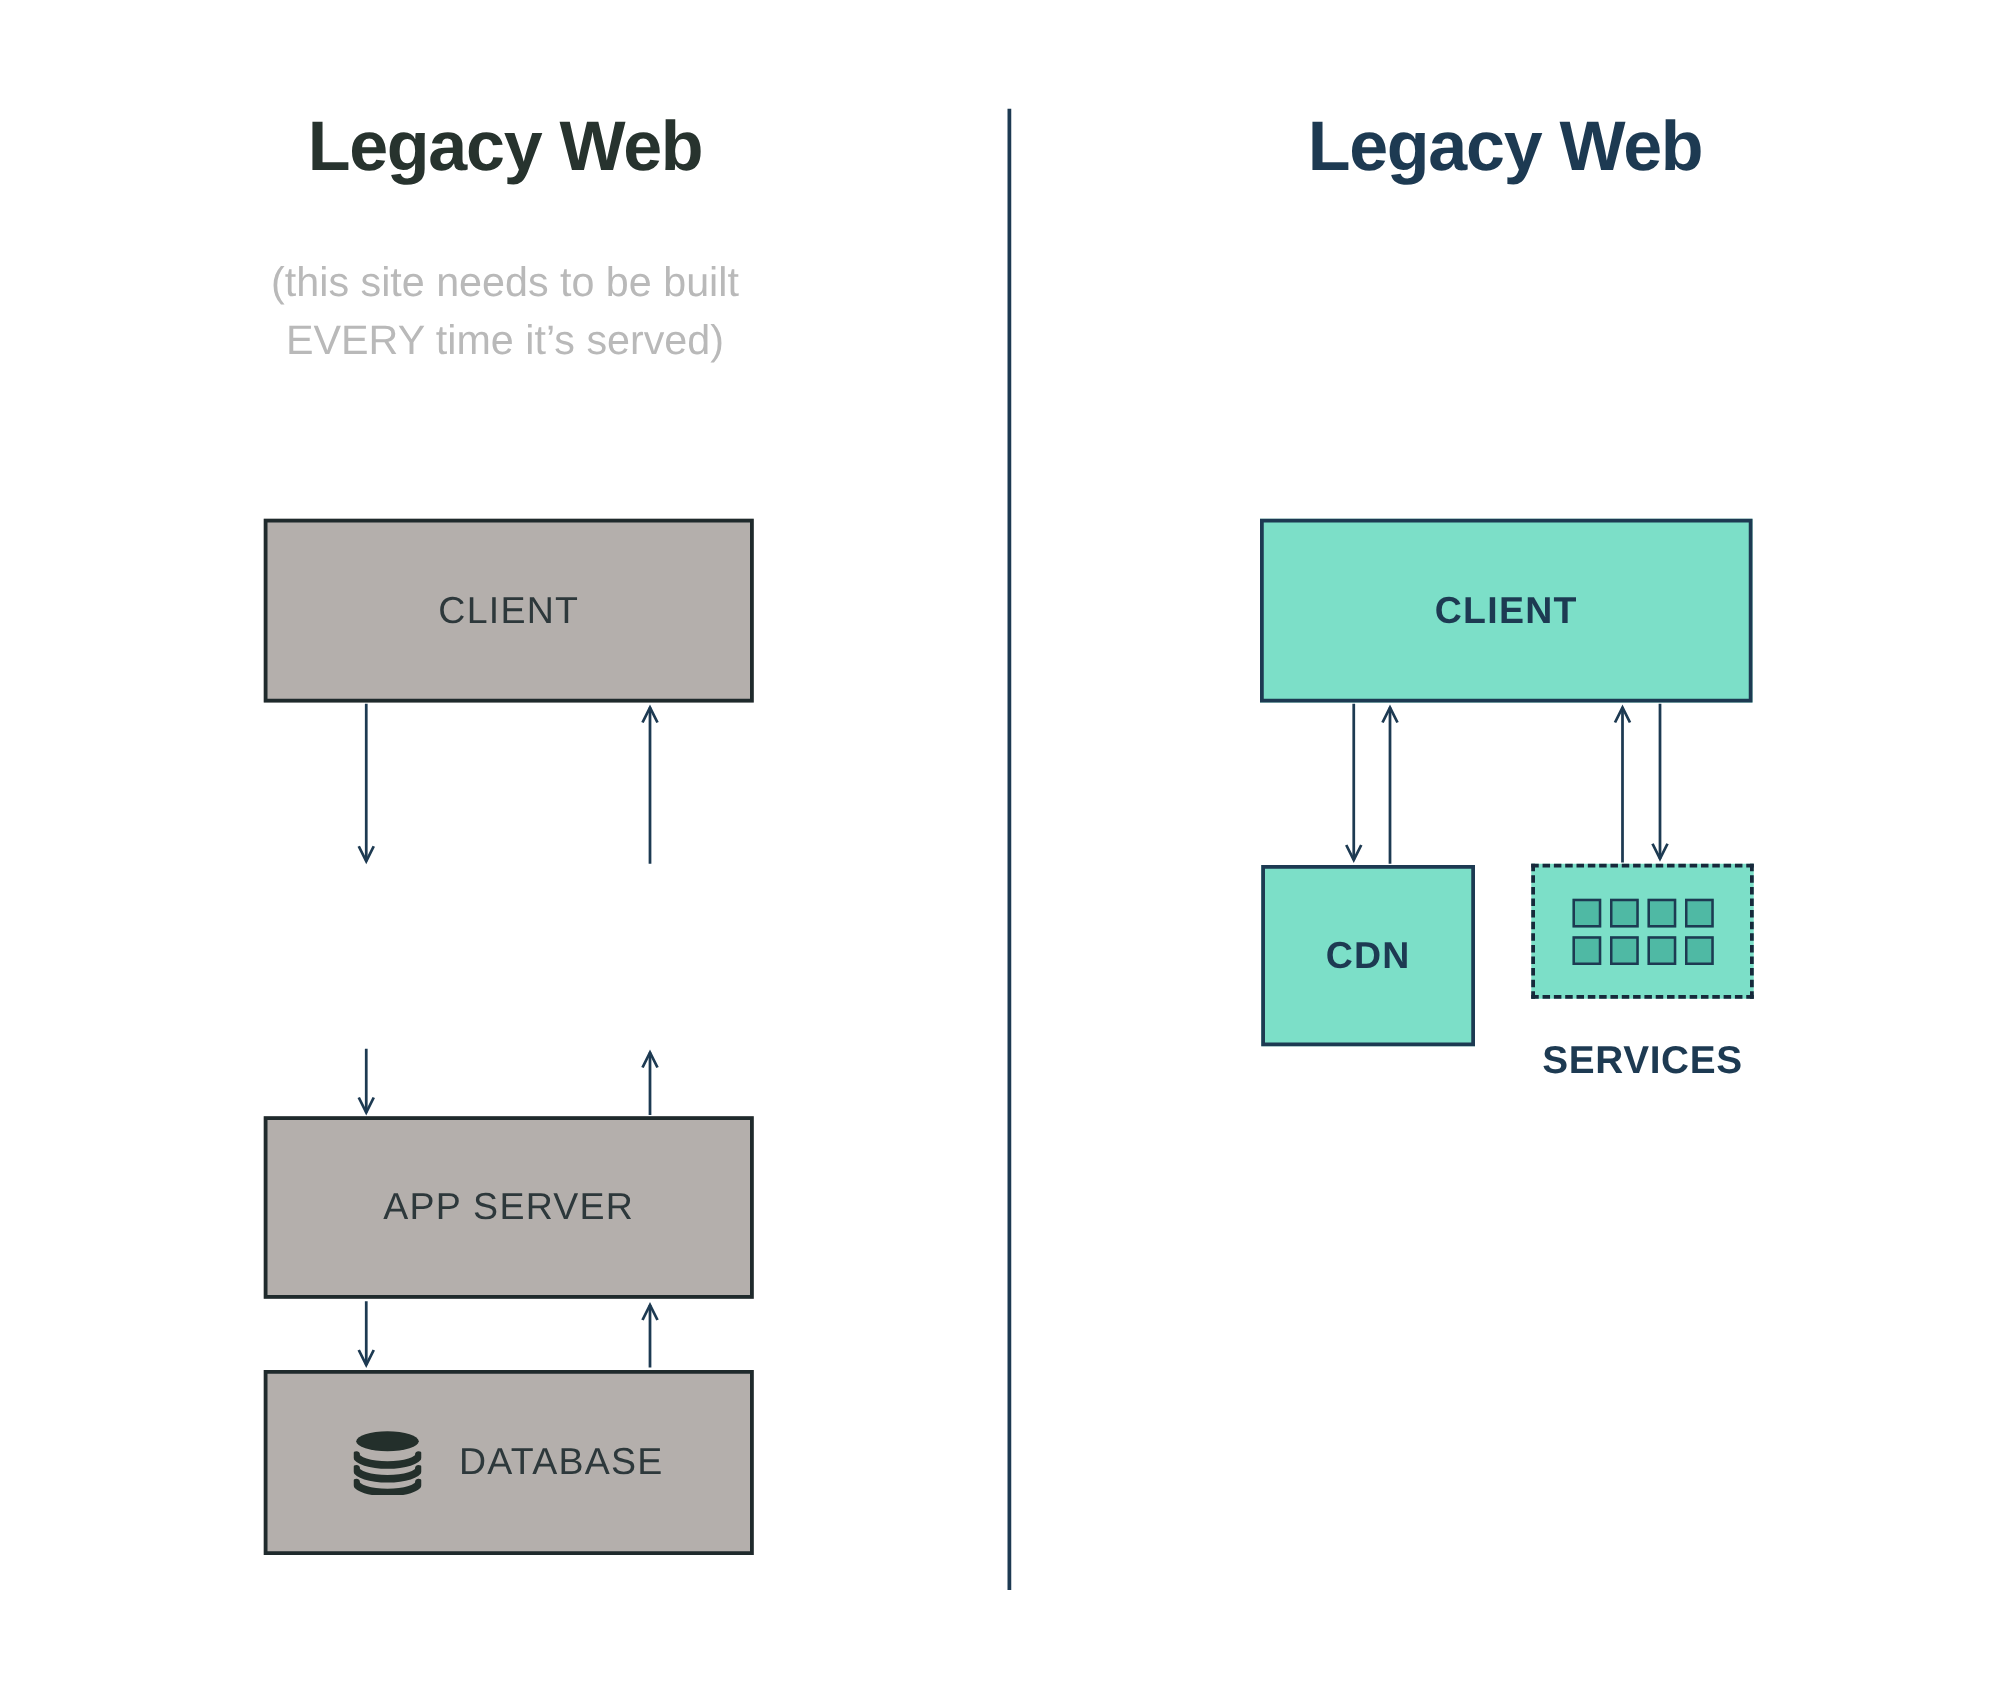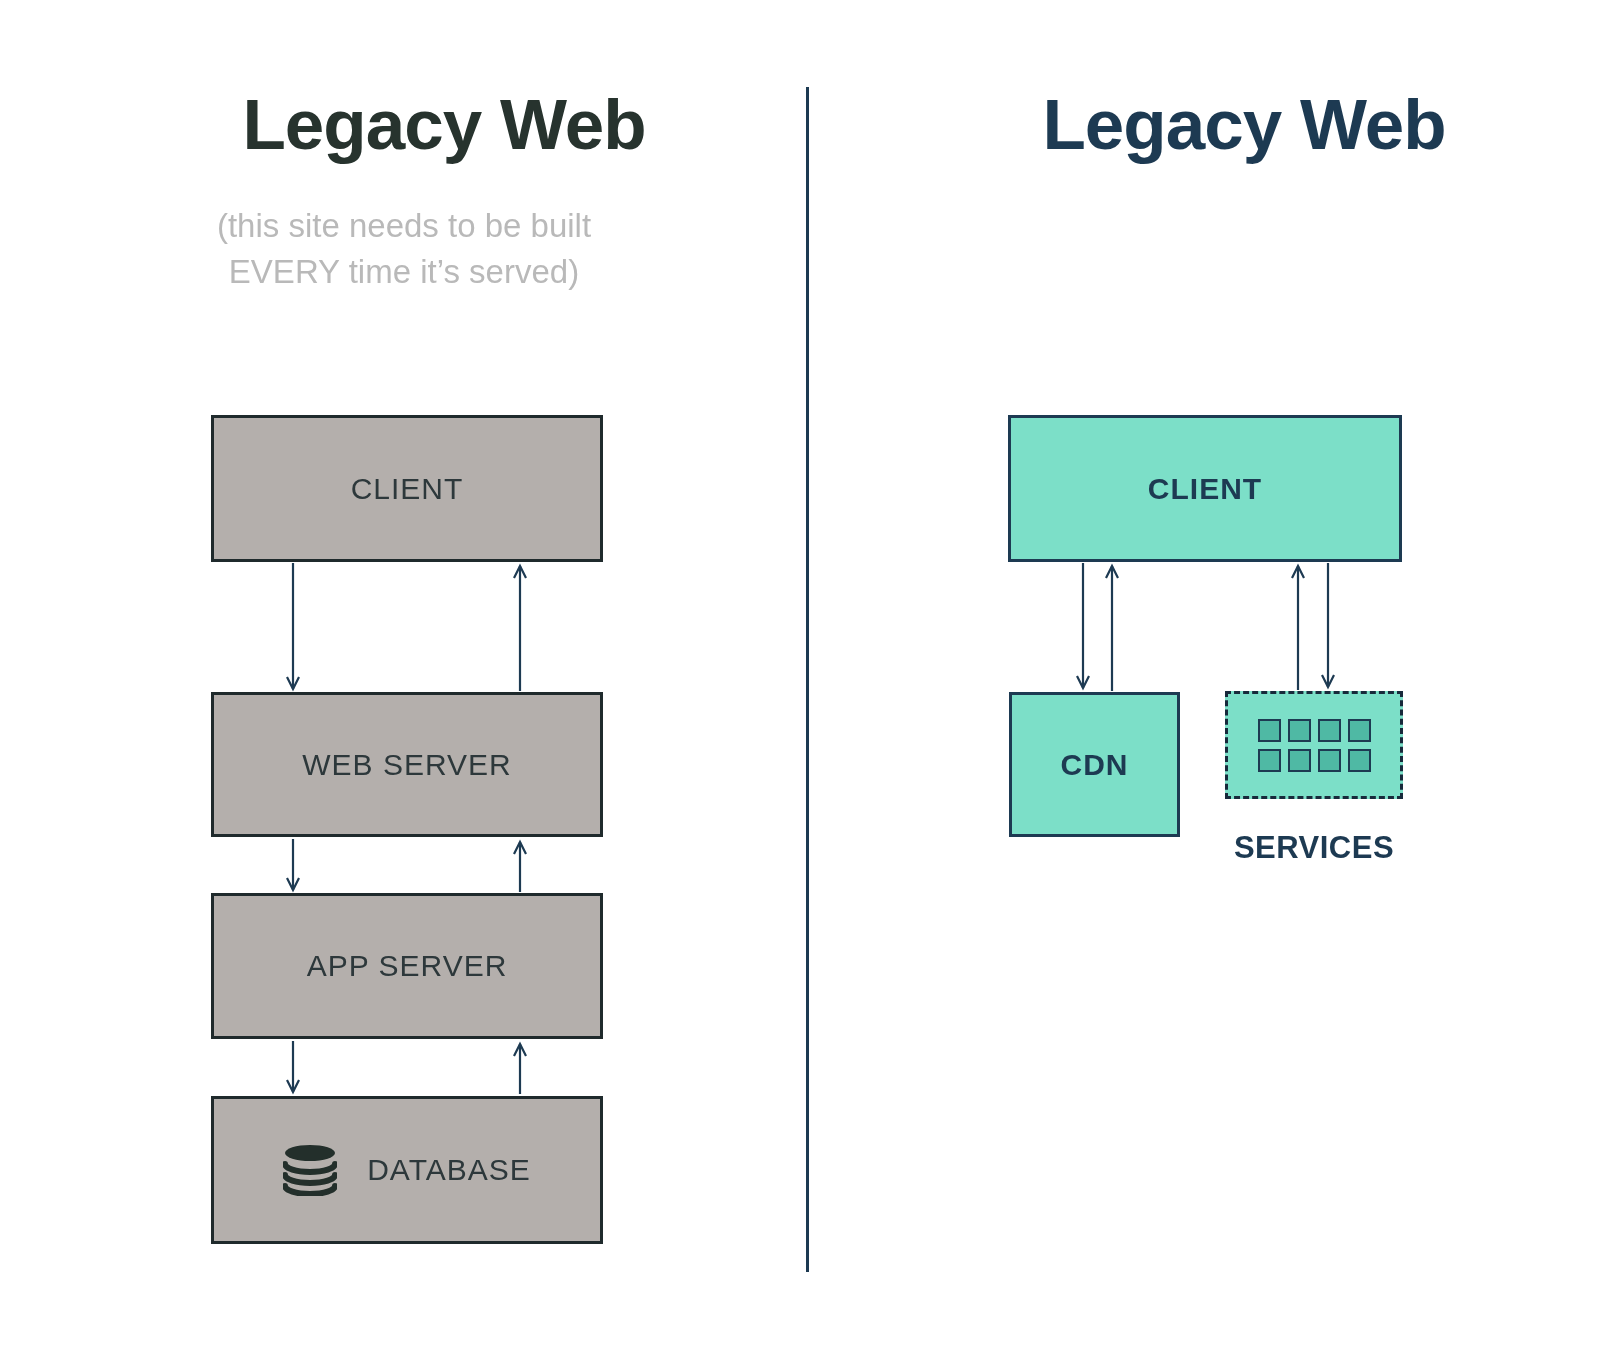--- a/index.html
+++ b/index.html
@@ -2,21 +2,21 @@
 <html><head>
 <meta charset="utf-8">
 <style>
   html,body{margin:0;padding:0;background:#ffffff;}
   #canvas{
     position:relative;width:1600px;height:1349px;background:#ffffff;overflow:hidden;
     font-family:"Liberation Sans", sans-serif;
   }
   .title{
     position:absolute;top:88px;line-height:1.05;text-align:center;
-    font-size:71px;font-weight:700;letter-spacing:-1px;padding-left:40px;
+    font-size:56px;font-weight:700;letter-spacing:-1px;
   }
   .title.legacy{left:0;width:808px;color:#27332e;}
   .title.modern{left:808px;width:792px;color:#1d3a52;}
   .subtitle{
     position:absolute;left:0;top:203px;width:808px;text-align:center;
     font-size:33px;line-height:1.4;color:#b9b9b9;white-space:pre-line;font-weight:400;
   }
   .divider{
     position:absolute;left:806px;top:87px;width:3px;height:1185px;background:#1d3a52;
   }
@@ -53,23 +53,20 @@
 
   <div class="title legacy">Legacy Web</div>
   <div class="subtitle">(this site needs to be built
 EVERY time it’s served)</div>
   <div class="title modern">Legacy Web</div>
 
   <div class="divider"></div>
 
   <div class="gbox" style="top:415px;height:147px;">
     <span class="label">CLIENT</span>
-  </div>
-  <div class="gbox" style="top:692px;height:145px;">
-    <span class="label">WEB SERVER</span>
   </div>
   <div class="gbox" style="top:1096px;height:148px;">
     <span class="db-content">
       <span style="display:inline-flex;">
         <svg width="54" height="52" viewBox="0 0 54 52" aria-hidden="true">
           <ellipse cx="27" cy="9" rx="25" ry="8" fill="#232f2b"></ellipse>
           <path d="M2 20 A25 8 0 0 0 52 20" fill="none" stroke="#232f2b" stroke-width="6" stroke-linecap="round"></path>
           <path d="M2 31 A25 8 0 0 0 52 31" fill="none" stroke="#232f2b" stroke-width="6" stroke-linecap="round"></path>
           <path d="M2 42 A25 8 0 0 0 52 42" fill="none" stroke="#232f2b" stroke-width="6" stroke-linecap="round"></path>
         </svg>

